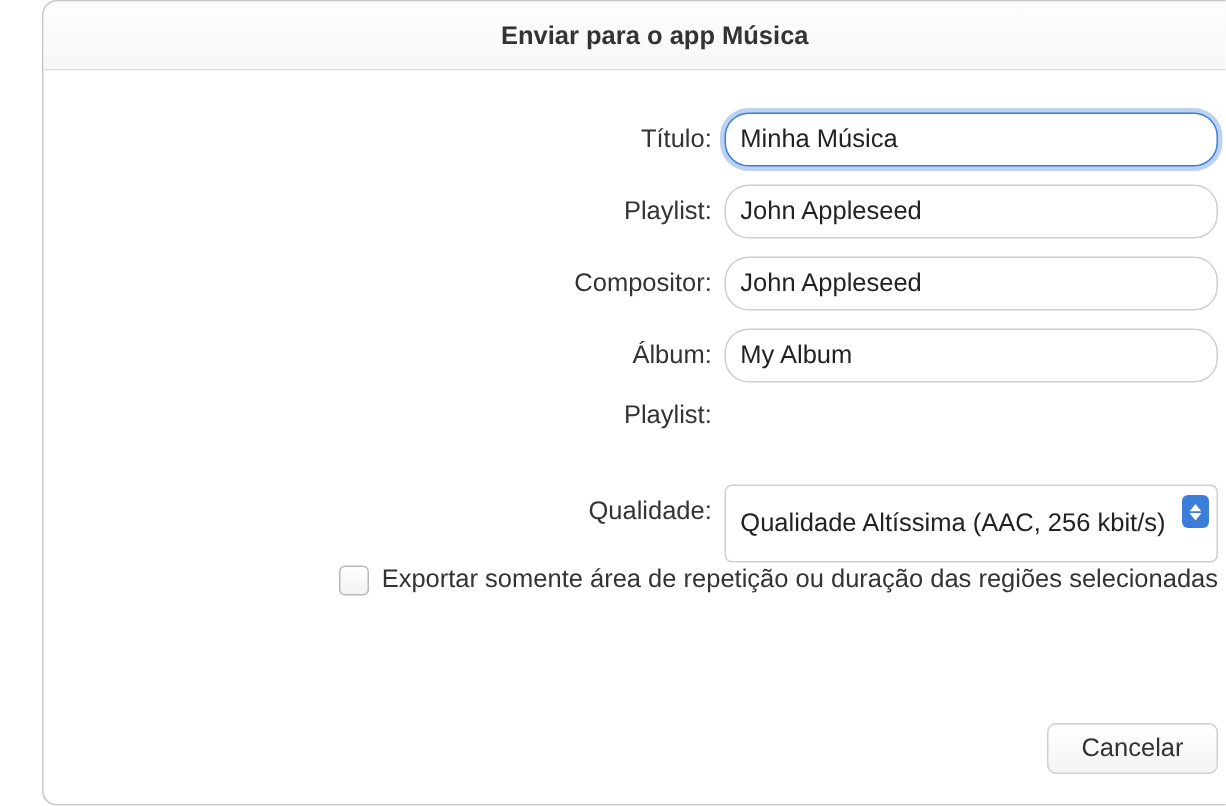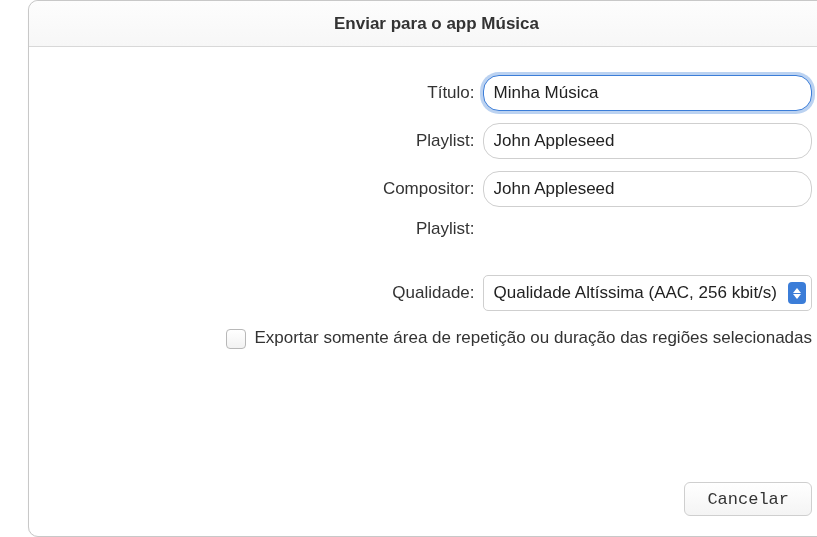--- a/index.html
+++ b/index.html
@@ -79,21 +79,21 @@
     .quality-row {
       margin-top: 24px;
     }
     .select-wrapper {
       flex: 1;
       position: relative;
       height: 36px;
     }
     .select-input {
       width: 100%;
-      height: 36px;
+      height: 52px;
       border: 1px solid #cfcfcf;
       border-radius: 5px;
       padding: 0 34px 0 10px;
       font-size: 17px;
       color: #222;
       background: #fff;
       display: flex;
       align-items: center;
       cursor: default;
     }
@@ -137,21 +137,20 @@
       color: #333;
       line-height: 1.35;
       max-width: 560px;
     }
     .button-row {
       margin-top: auto;
       display: flex;
       justify-content: flex-end;
       gap: 12px;
       padding-top: 20px;
-      font-family: Liberation Mono, monospace;
     }
     .btn {
       height: 34px;
       padding: 0 22px;
       border-radius: 6px;
       font-size: 17px;
       display: flex;
       align-items: center;
       justify-content: center;
       cursor: default;
@@ -186,20 +185,24 @@
       <div class="form-row">
         <div class="form-label">Playlist:</div>
         <input class="text-input" type="text" value="John Appleseed" style="">
       </div>
 
       <div class="form-row">
         <div class="form-label">Compositor:</div>
         <input class="text-input" type="text" value="John Appleseed" style="">
       </div>
 
+      <div class="form-row">
+        <div class="form-label">Álbum:</div>
+        <input class="text-input" type="text" value="My Album" style="">
+      </div>
 
       <div class="form-row">
         <div class="form-label">Playlist:</div>
       </div>
 
       <div class="form-row quality-row">
         <div class="form-label">Qualidade:</div>
         <div class="select-wrapper">
           <div class="select-input">Qualidade Altíssima (AAC, 256 kbit/s)</div>
           <div class="select-arrows">

